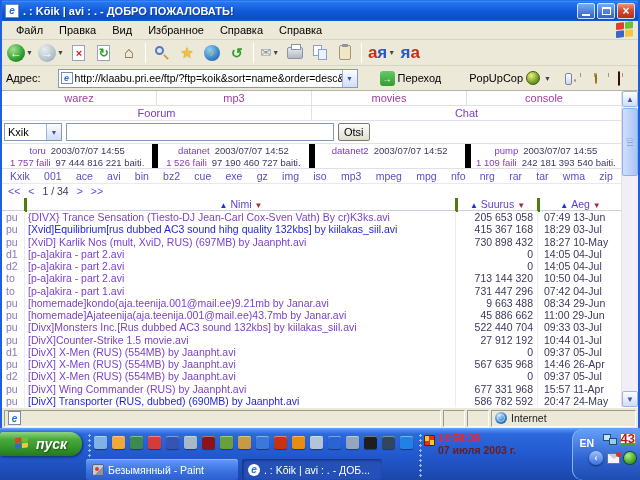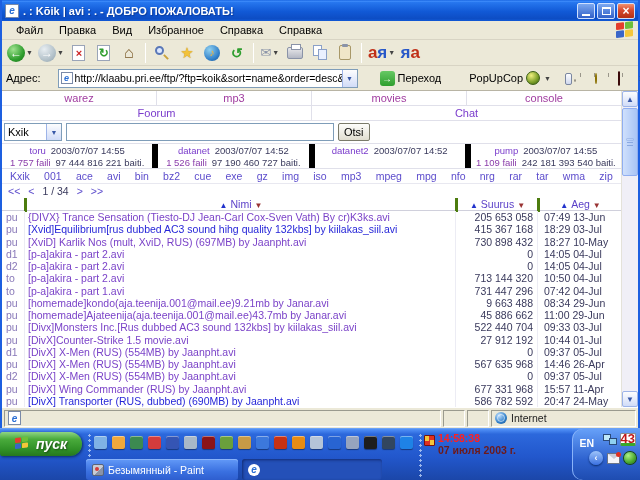--- a/index.html
+++ b/index.html
@@ -558,20 +558,21 @@
         <div class="date">07 июля 2003 г.</div>
       </span>
     </div>
     <div class="winbuttons">
       <span class="taskwin inactive">
         <span class="paint-ico"></span>
         <span>Безымянный - Paint</span>
       </span>
       <span class="taskwin active">
         <span class="ie-e">e</span>
+        <span>. : Kõik | avi : . - ДОБ...</span>
       </span>
     </div>
     <div class="traypanel"></div>
     <span class="lang">EN</span>
     <div class="tray-top">
       <span class="net-ico">
           <i></i>
           <i></i>
         </span>
       <span class="badge43">43</span>

